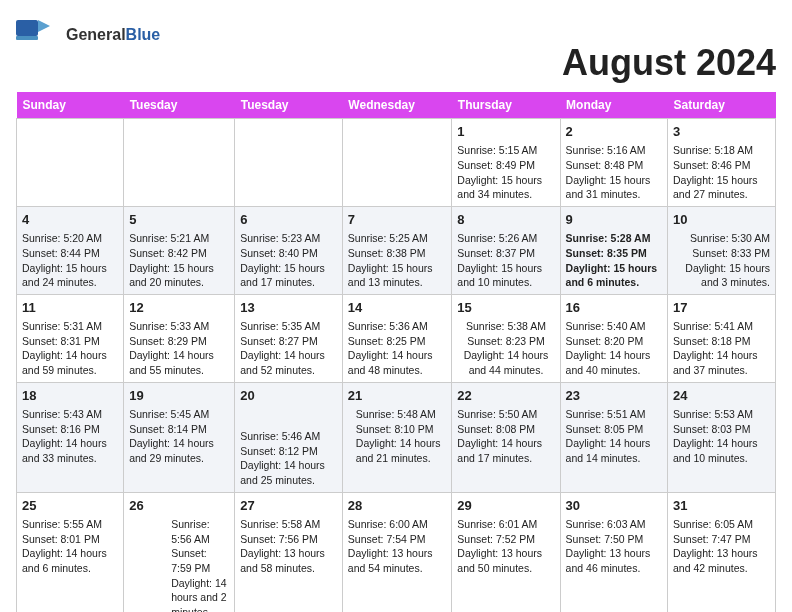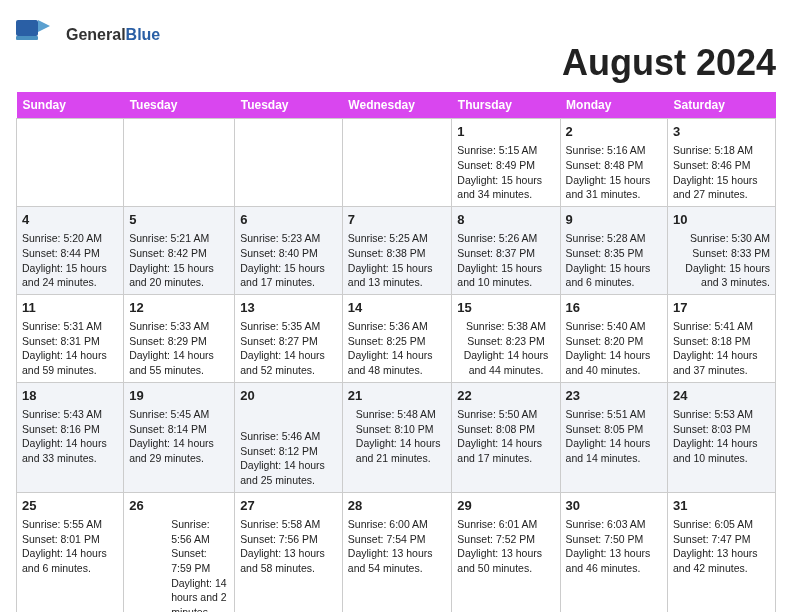--- a/index.html
+++ b/index.html
@@ -166,21 +166,21 @@
 Daylight: 15 hours and 13 minutes.</div>
         </td>
         <td>
           <span class="day-num">8</span>
           <div class="day-info" style="white-space: pre-line;">Sunrise: 5:26 AM
 Sunset: 8:37 PM
 Daylight: 15 hours and 10 minutes.</div>
         </td>
         <td>
           <span class="day-num">9</span>
-          <div class="day-info" style="white-space: pre-line;">Sunrise: 5:28 AM
+          <div class="day-info" style="white-space: pre-line; font-weight: bold;">Sunrise: 5:28 AM
 Sunset: 8:35 PM
 Daylight: 15 hours and 6 minutes.</div>
         </td>
         <td>
           <span class="day-num">10</span>
           <div class="day-info" style="white-space: pre-line; text-align: right;">Sunrise: 5:30 AM
 Sunset: 8:33 PM
 Daylight: 15 hours and 3 minutes.</div>
         </td>
       </tr>

